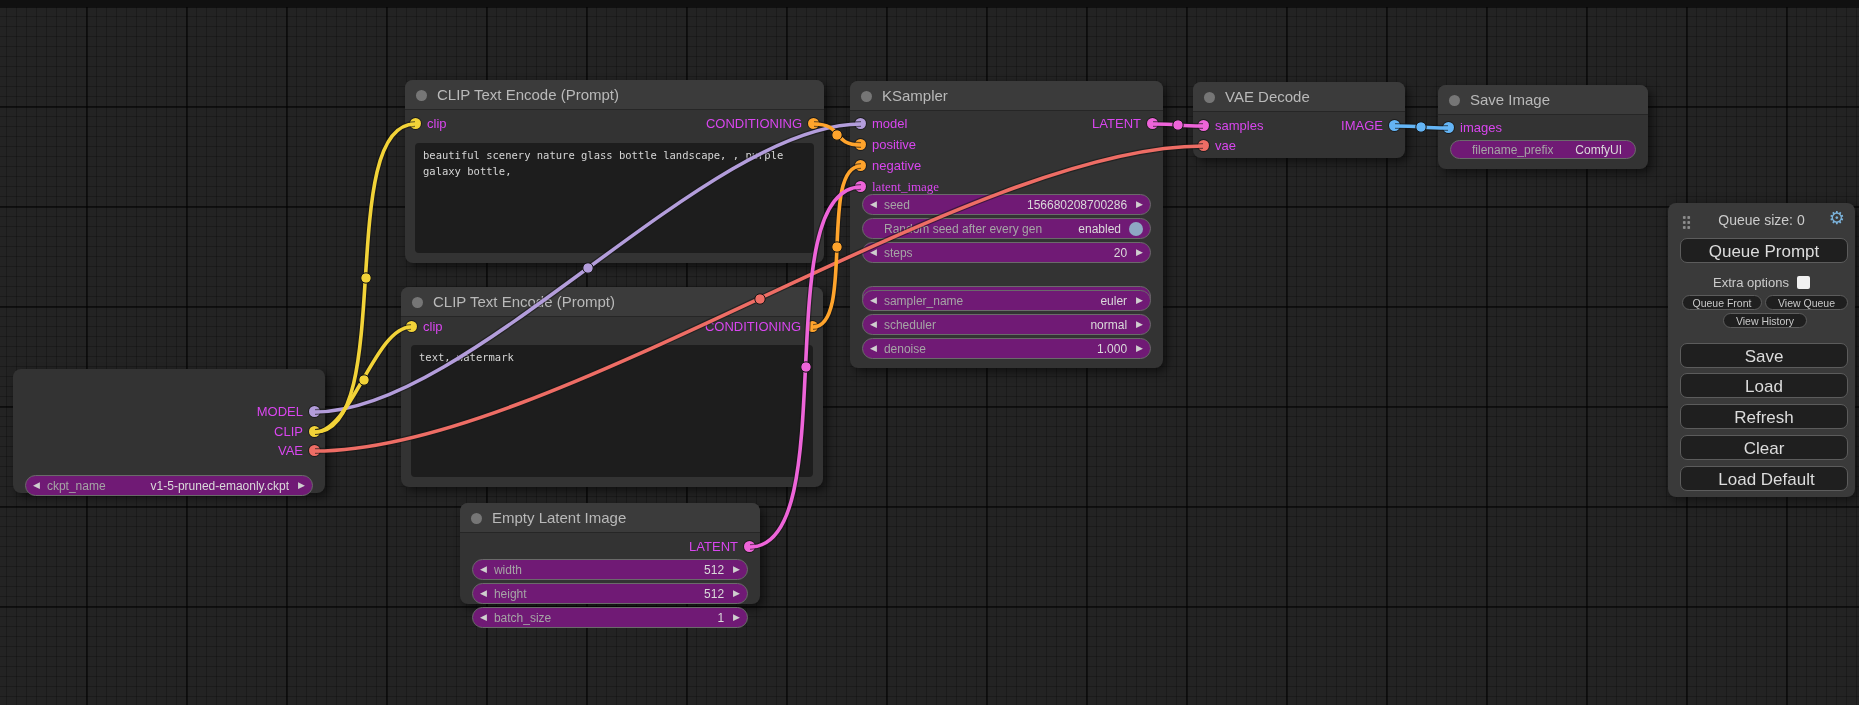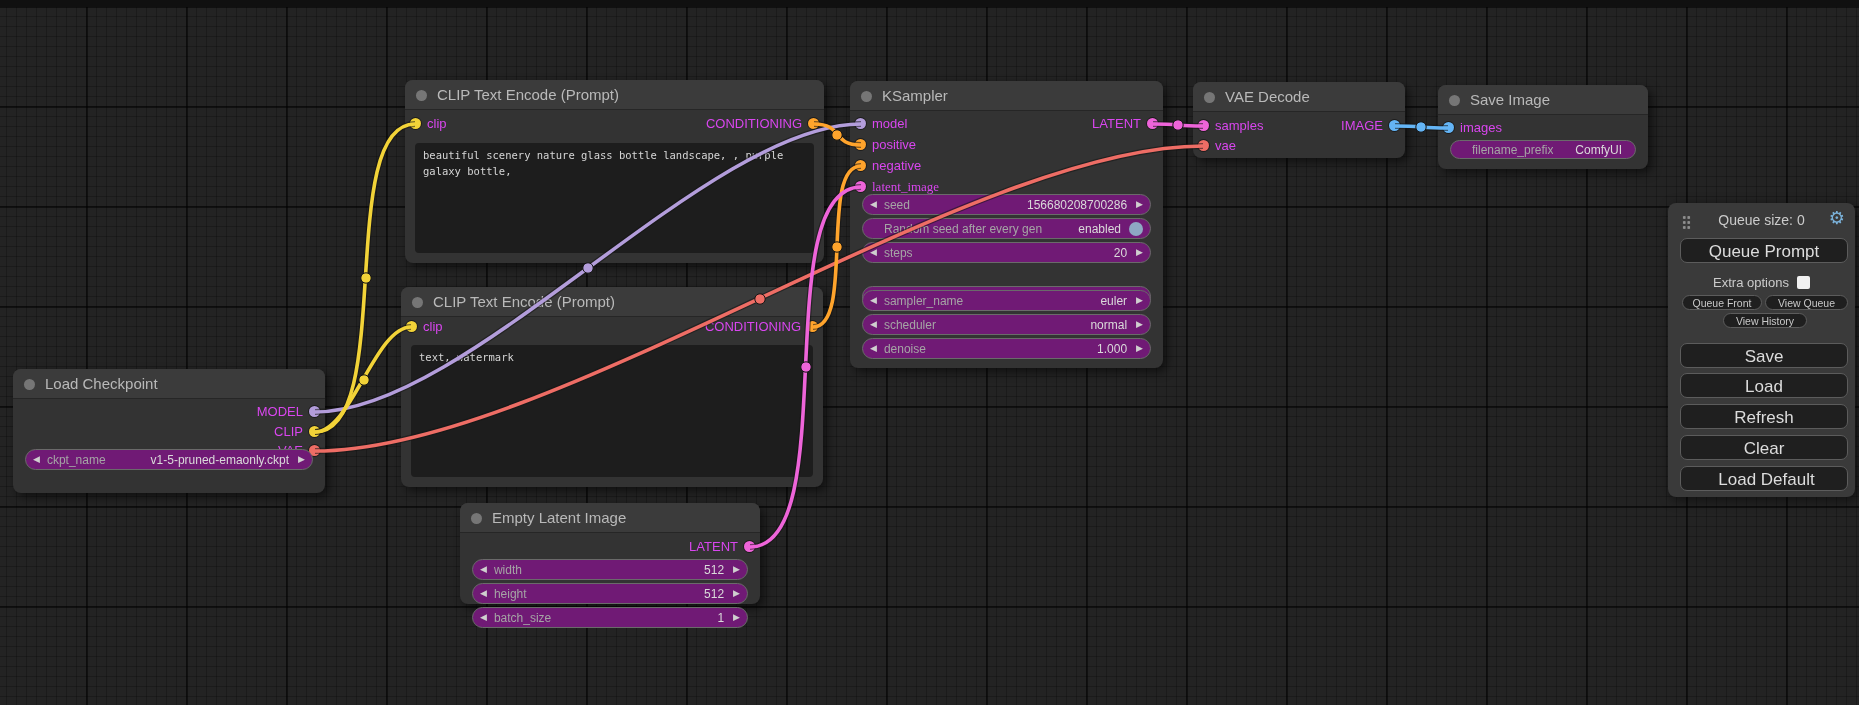--- a/index.html
+++ b/index.html
@@ -70,37 +70,33 @@
   .chk{display:inline-block;width:13px;height:13px;background:#f1f1f1;border-radius:2px;
        vertical-align:-2px;margin-left:8px;}
 </style>
 </head>
 <body>
 
 <div id="canvas">
   <div class="edge-strip"></div>
 
   <div class="node" style="left:13px;top:369px;width:312px;height:124px;">
-    <div class="ntitle">
-      <span class="tdot"></span>
-      <span>Load Checkpoint</span>
-    </div>
     <div class="srow out" style="top:33px;">
       <span>MODEL</span>
       <span class="pdot c-model"></span>
     </div>
     <div class="srow out" style="top:53px;">
       <span>CLIP</span>
       <span class="pdot c-clip"></span>
     </div>
     <div class="srow out" style="top:72px;">
       <span>VAE</span>
       <span class="pdot c-vae"></span>
     </div>
-    <div class="widget" style="top:80px;">
+    <div class="widget" style="top:106px;">
       <span class="warrow-l"></span>
       <span class="wlabel">ckpt_name</span>
       <span class="wvalue">v1-5-pruned-emaonly.ckpt</span>
       <span class="warrow-r"></span>
     </div>
   </div>
 
   <div class="node" style="left:405px;top:80px;width:419px;height:183px;">
     <div class="ntitle">
       <span class="tdot"></span>

